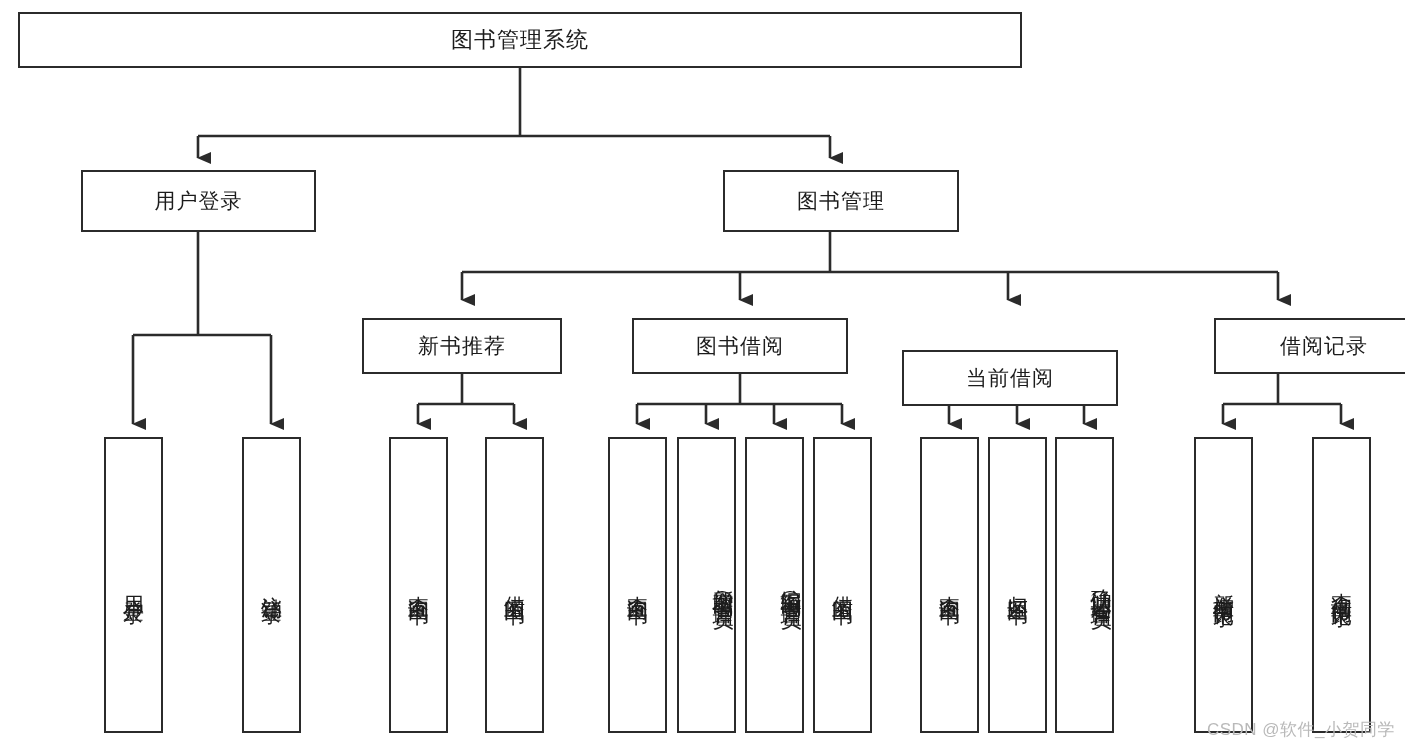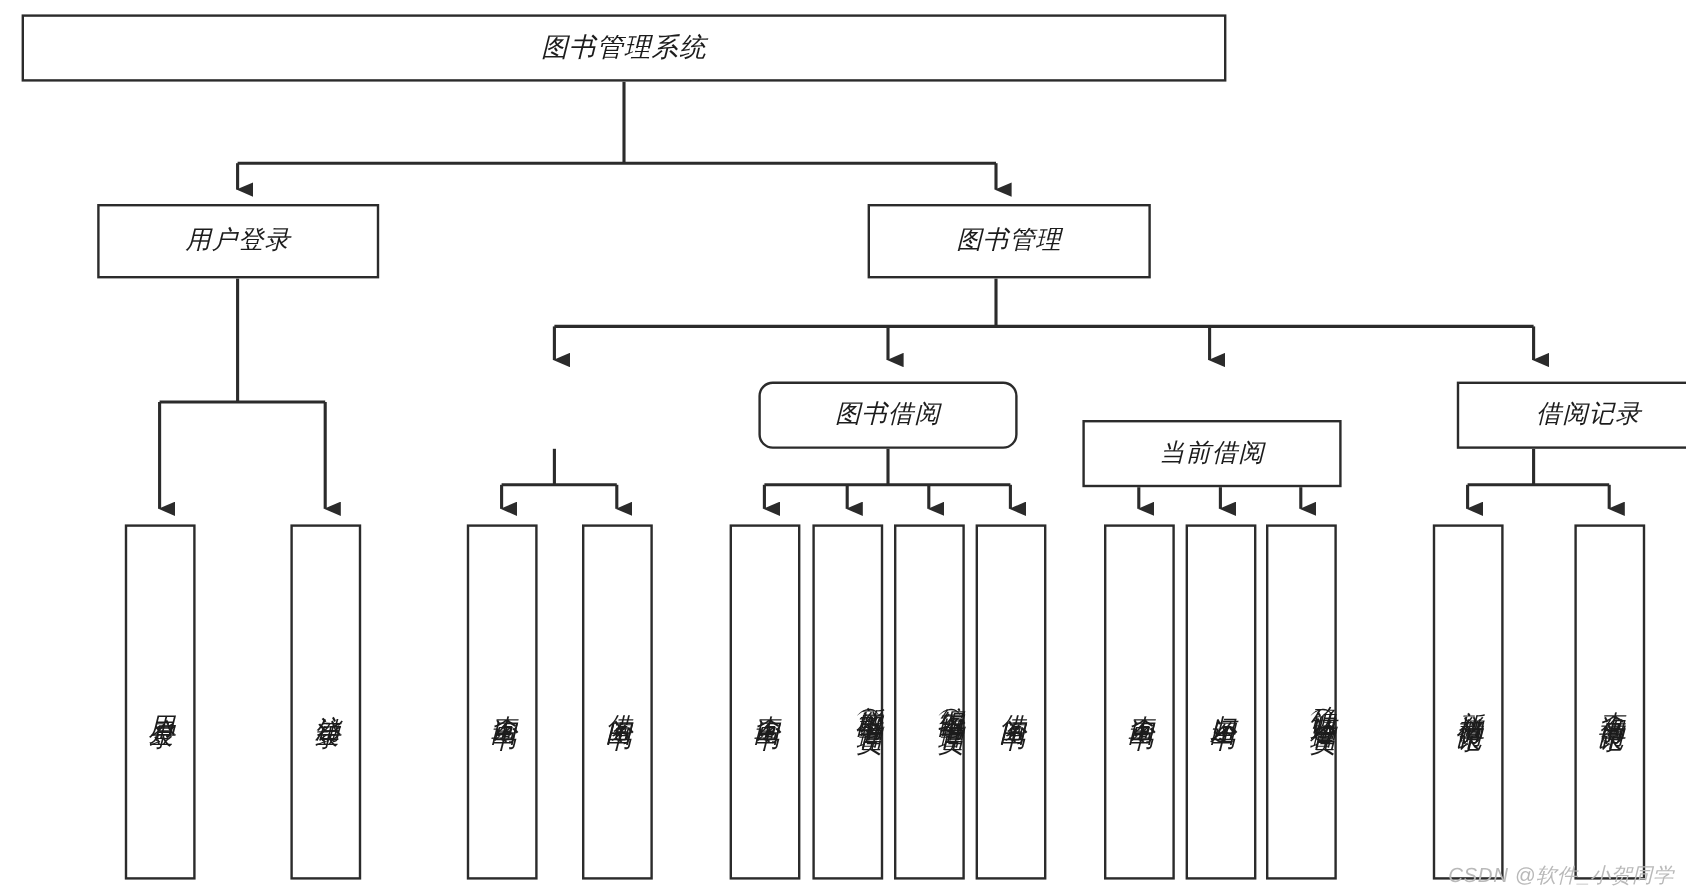--- a/index.html
+++ b/index.html
@@ -6,21 +6,20 @@
   body{
     font-family:"Liberation Sans","DejaVu Sans",sans-serif;
     color:#1a1a1a;
   }
   #canvas{
     position:relative;
     width:1405px;
     height:747px;
     background:#ffffff;
     overflow:hidden;
-    font-style:italic;
   }
   svg#wires{
     position:absolute;
     left:0; top:0;
     width:1405px;
     height:747px;
     pointer-events:none;
   }
   .node{
     position:absolute;
@@ -127,21 +126,24 @@
     <span class="lbl">图书管理系统</span>
   </div>
 
   <div class="node horiz" style="left:81px; top:170px; width:235px; height:62px;">
     <span class="lbl">用户登录</span>
   </div>
   <div class="node horiz" style="left:711px; top:170px; width:236px; height:62px;margin-left:12px;">
     <span class="lbl">图书管理</span>
   </div>
 
-  <div class="node horiz" style="left:632px; top:318px; width:216px; height:56px;border-radius:12px;">
+  <div class="node horiz" style="left:362px; top:318px; width:200px; height:56px;">
+    <span class="lbl">新书推荐</span>
+  </div>
+  <div class="node horiz" style="left:632px; top:318px; width:216px; height:56px;">
     <span class="lbl">图书借阅</span>
   </div>
   <div class="node horiz" style="left:902px; top:318px; width:216px; height:56px;margin-top:32px;">
     <span class="lbl">当前借阅</span>
   </div>
   <div class="node horiz" style="left:1214px; top:318px; width:220px; height:56px;">
     <span class="lbl">借阅记录</span>
   </div>
 
   <div class="node leaf" style="left:104px; top:437px; width:59px; height:296px;">

